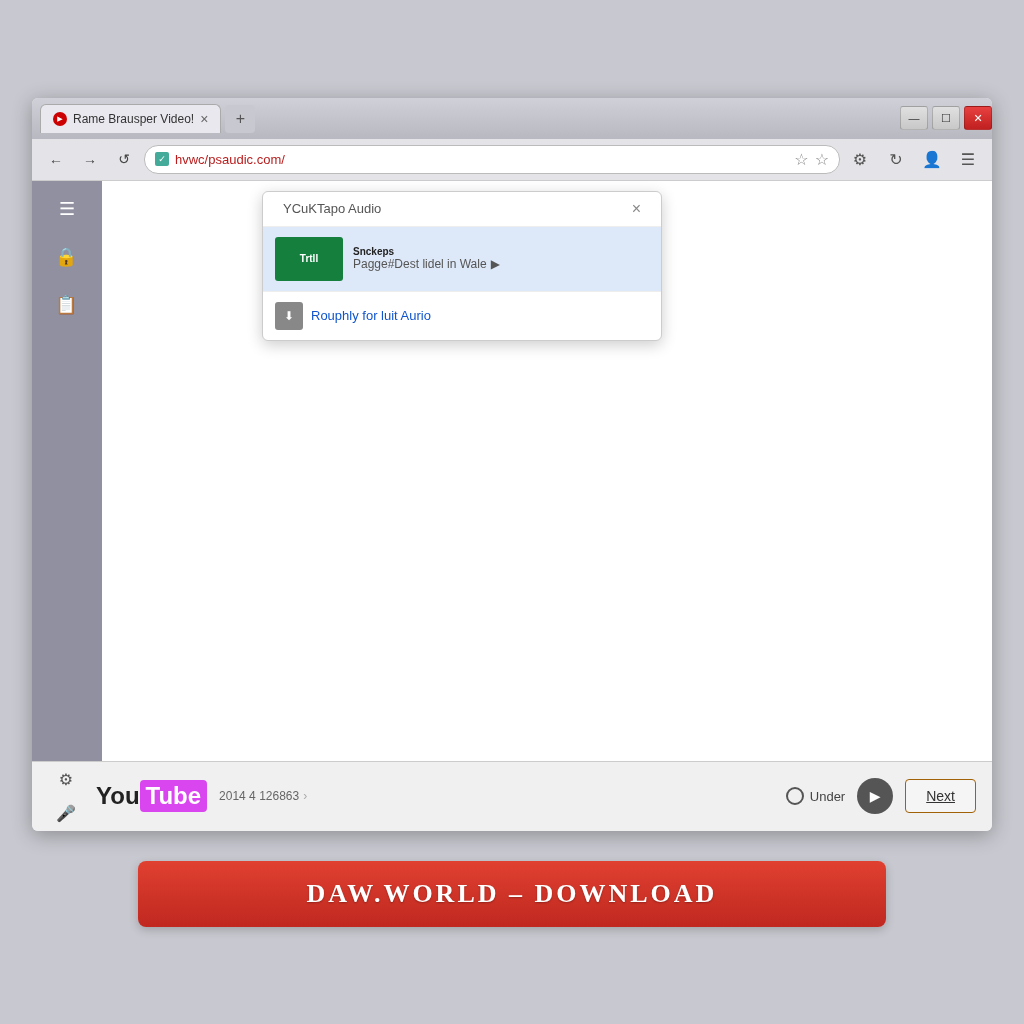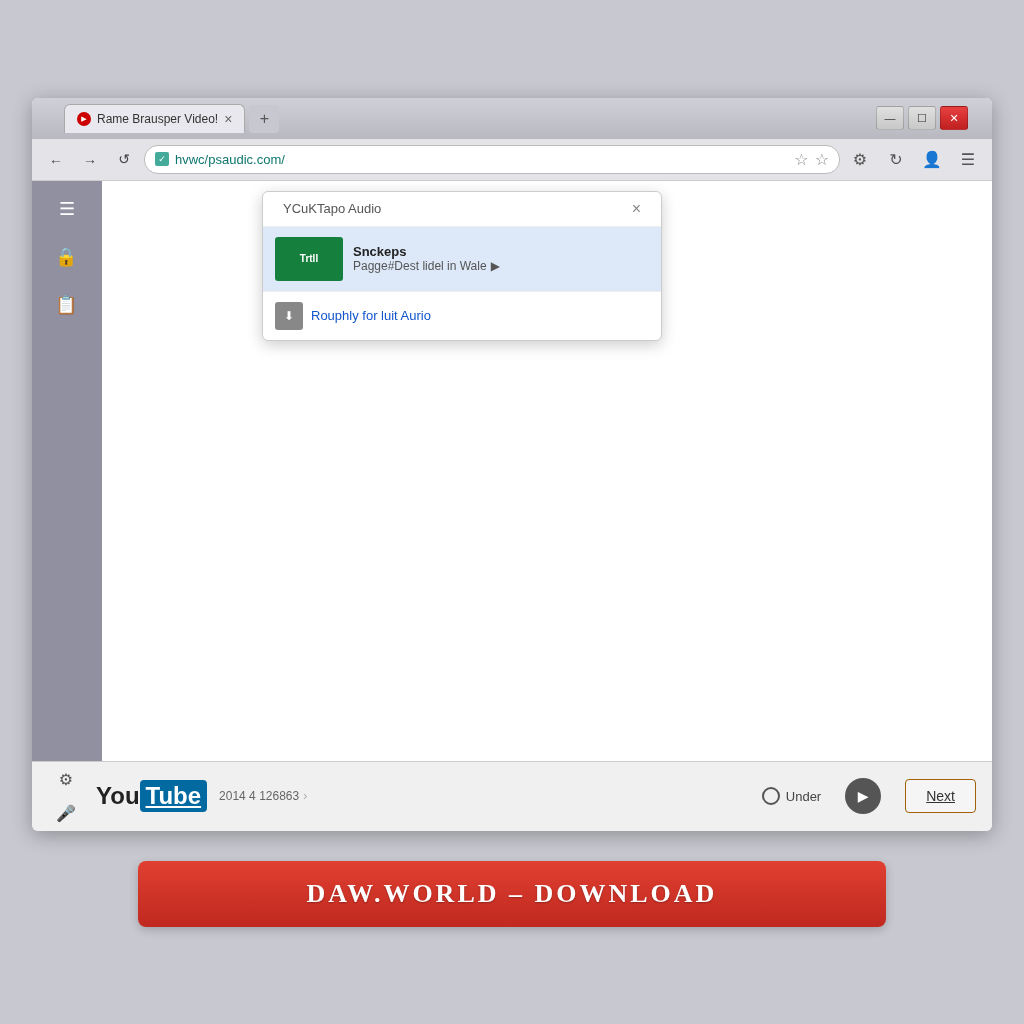--- a/index.html
+++ b/index.html
@@ -25,21 +25,21 @@
       width: 960px;
       background: #e8e8e8;
       border-radius: 6px;
       box-shadow: 0 4px 20px rgba(0,0,0,0.3);
       overflow: hidden;
     }
 
     
     .title-bar {
       background: linear-gradient(to bottom, #d0d0d8, #b8b8c0);
-      padding: 6px 24px;
+      padding: 6px 0;
       display: flex;
       align-items: center;
       gap: 4px;
     }
 
     .window-controls {
       display: flex;
       align-items: center;
       gap: 4px;
       margin-left: auto;
@@ -164,21 +164,21 @@
       border-radius: 2px;
       display: flex;
       align-items: center;
       justify-content: center;
       color: white;
       font-size: 9px;
     }
 
     .address-text {
       font-size: 13px;
-      color: #0f766e;
+      color: #b91c1c;
       flex: 1;
     }
 
     .address-star {
       font-size: 16px;
       color: #888;
       cursor: pointer;
     }
 
     .nav-tools {
@@ -285,21 +285,21 @@
       font-size: 10px;
       font-weight: bold;
       flex-shrink: 0;
     }
 
     .popup-item-info {
       flex: 1;
     }
 
     .popup-item-title {
-      font-size: 13px;
+      font-size: 10px;
       font-weight: bold;
       color: #222;
     }
 
     .popup-item-sub {
       font-size: 12px;
       color: #555;
       display: flex;
       align-items: center;
       gap: 4px;
@@ -363,25 +363,24 @@
       align-items: center;
       font-size: 24px;
       font-weight: bold;
     }
 
     .yt-logo-you {
       color: #222;
     }
 
     .yt-logo-tube {
-      background: #0369a1;
+      background: #d946ef;
       color: white;
       padding: 2px 6px;
       border-radius: 4px;
-      text-decoration: underline;
     }
 
     .player-info {
       flex: 1;
       display: flex;
       flex-direction: column;
       gap: 2px;
     }
 
     .player-title {
@@ -398,21 +397,21 @@
       gap: 4px;
     }
 
     .player-subtitle span.arrow {
       color: #aaa;
     }
 
     .player-controls {
       display: flex;
       align-items: center;
-      gap: 24px;
+      gap: 12px;
     }
 
     .player-circle-btn {
       display: flex;
       align-items: center;
       gap: 6px;
       font-size: 13px;
       color: #444;
       cursor: pointer;
     }

